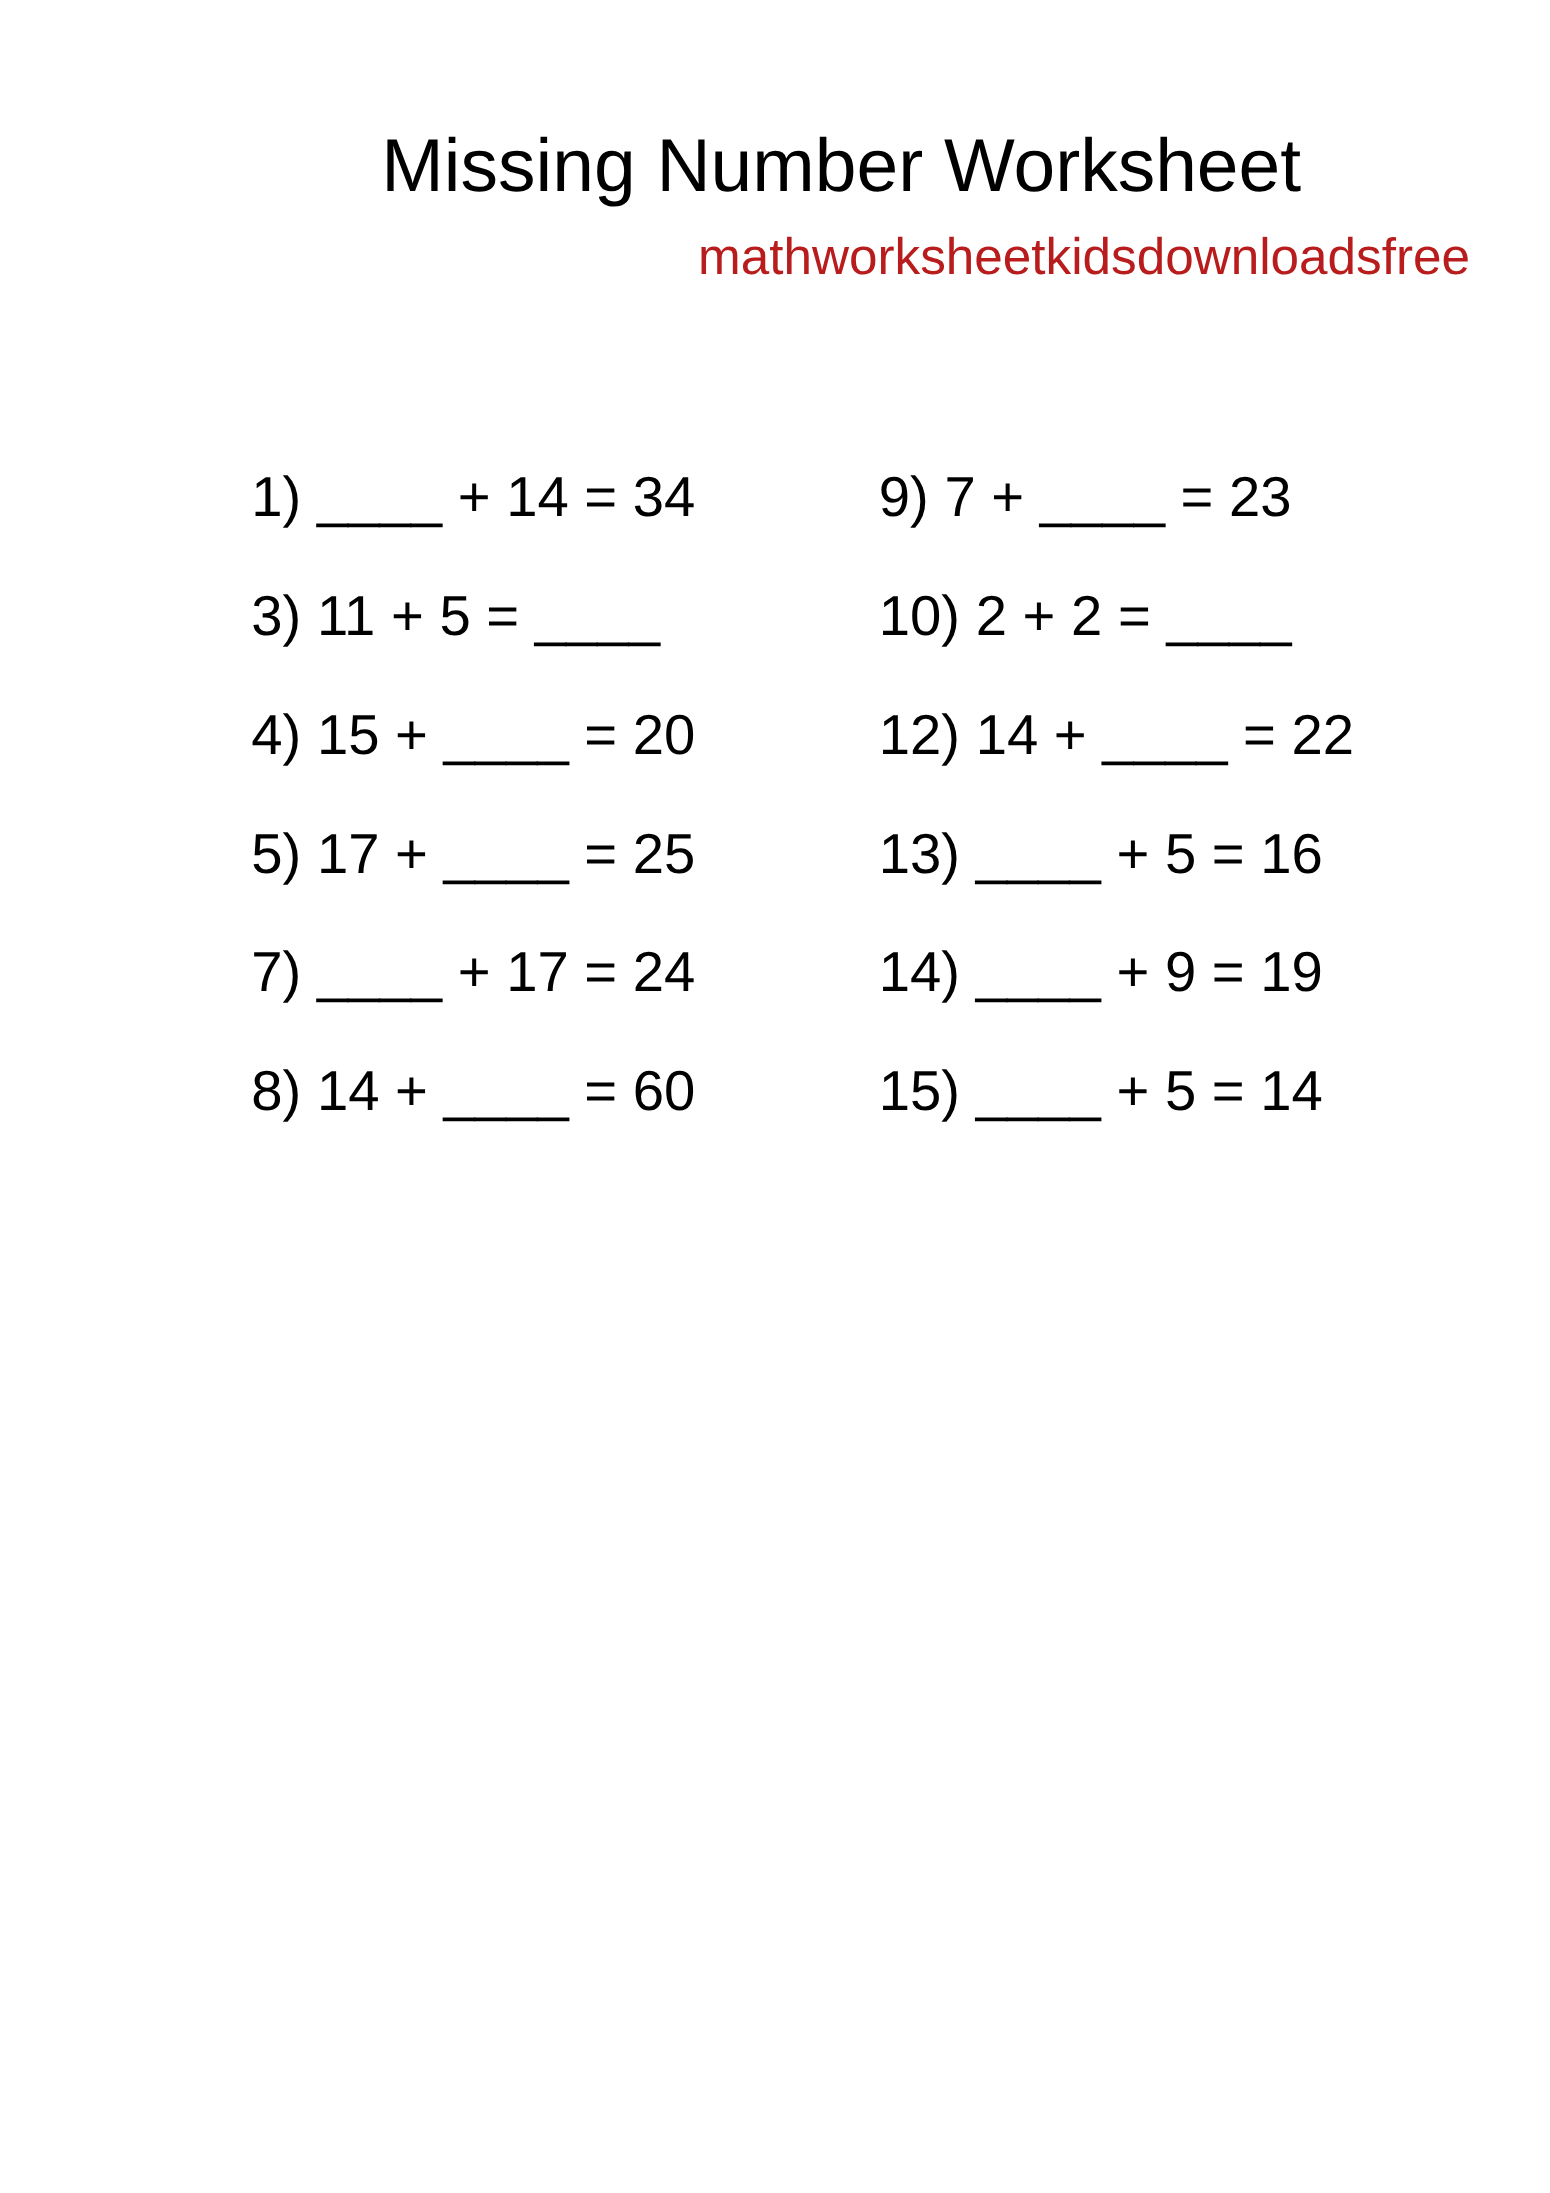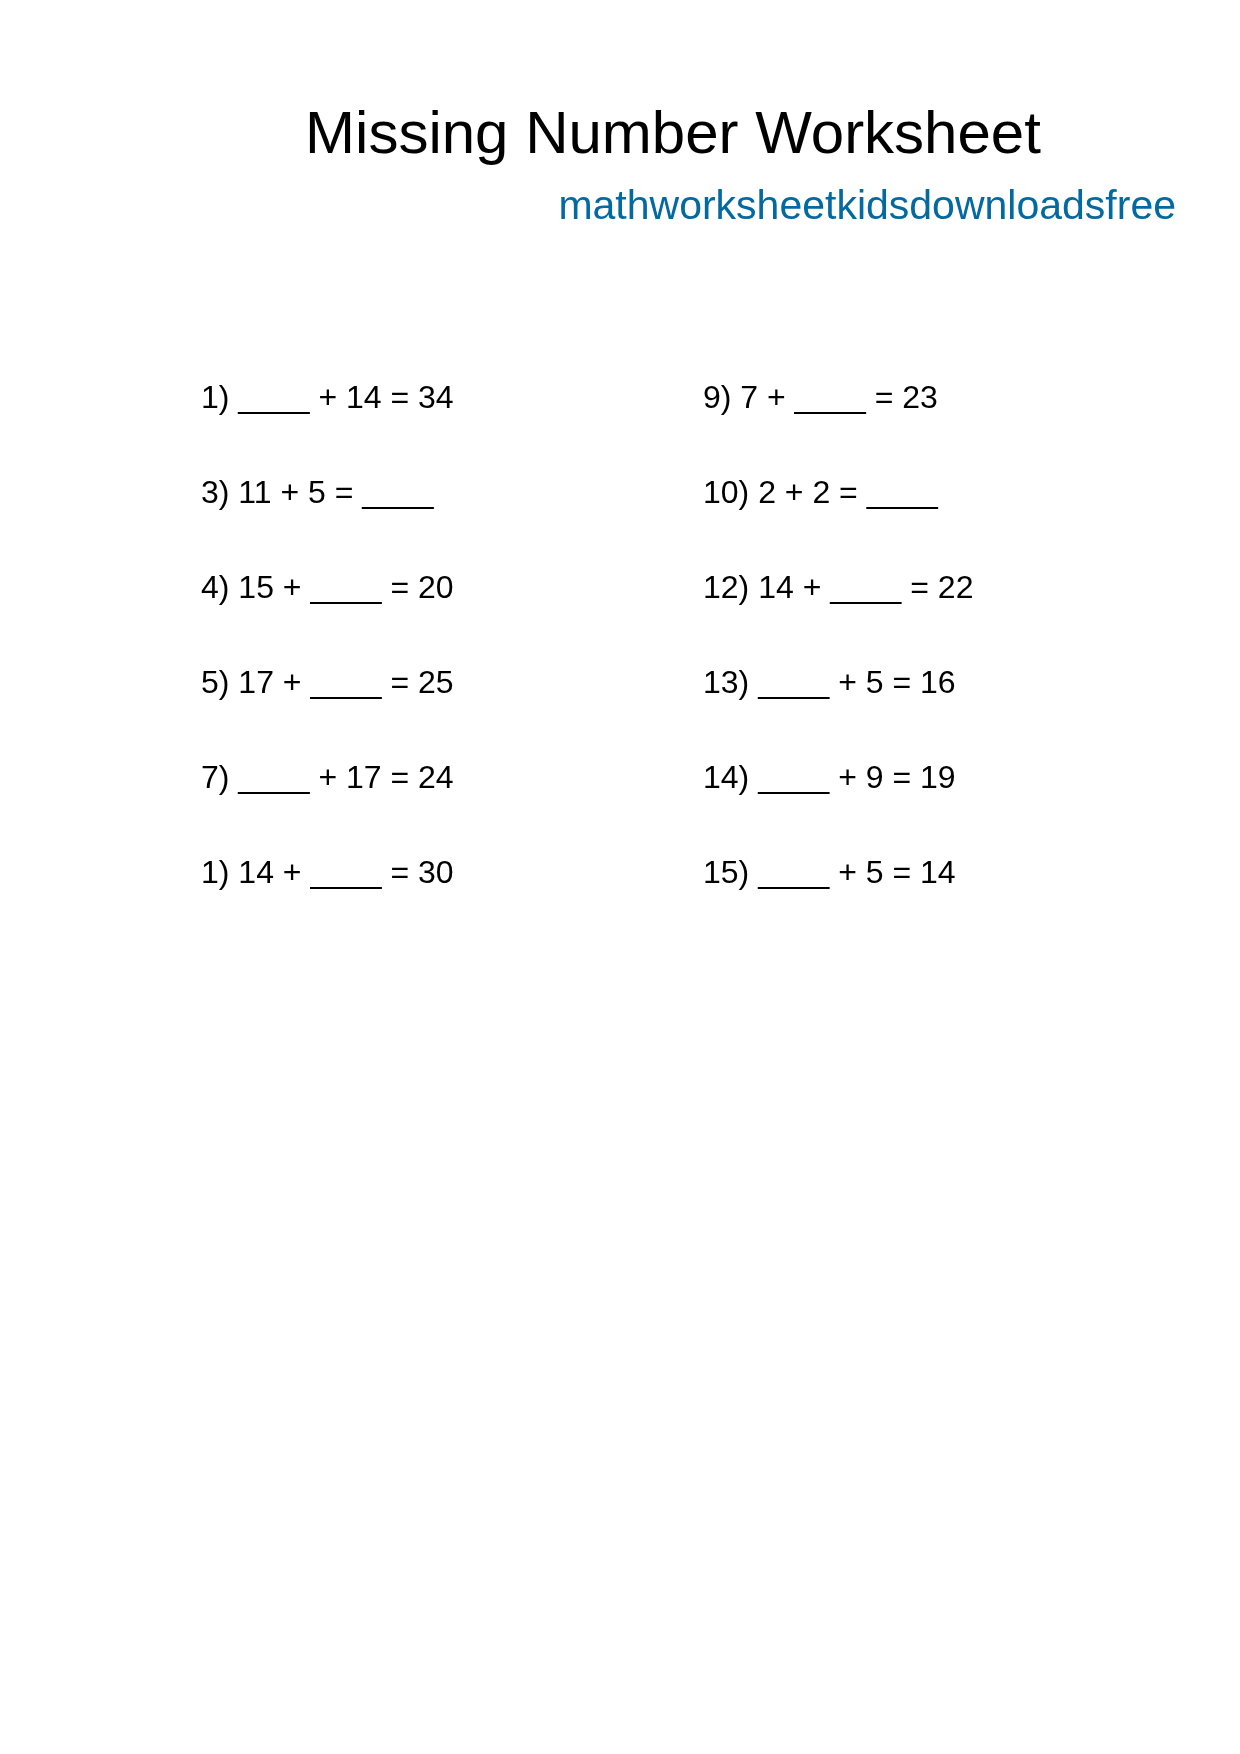--- a/index.html
+++ b/index.html
@@ -1,36 +1,36 @@
 <!DOCTYPE html>
 <html><head>
 <meta charset="utf-8">
 <style>
   html, body { margin:0; padding:0; background:#ffffff; }
   body { width:1240px; height:1754px; position:relative; overflow:hidden; font-family:"Liberation Sans", sans-serif; color:#000; }
   .title { position:absolute; left:0; width:1346px; text-align:center; top:98px; font-size:60px; line-height:70px; white-space:nowrap; }
-  .subtitle { position:absolute; right:64px; top:180px; font-size:41px; line-height:50px; color:#0369a1; white-space:nowrap; }
+  .subtitle { position:absolute; right:64px; top:180px; font-size:41px; line-height:50px; color:#b91c1c; white-space:nowrap; }
   .col { position:absolute; top:350px; }
   .col.left { left:201px; }
   .col.right { left:703px; }
-  .problem { font-size:32px; line-height:95px; height:95px; white-space:pre; }
+  .problem { font-size:45px; line-height:95px; height:95px; white-space:pre; }
 </style>
 </head>
 <body>
 
 <div class="title">Missing Number Worksheet</div>
 <div class="subtitle">mathworksheetkidsdownloadsfree</div>
 
 <div class="col left">
   <div class="problem">1) ____ + 14 = 34</div>
   <div class="problem">3) 11 + 5 = ____</div>
   <div class="problem">4) 15 + ____ = 20</div>
   <div class="problem">5) 17 + ____ = 25</div>
   <div class="problem">7) ____ + 17 = 24</div>
-  <div class="problem">1) 14 + ____ = 30</div>
+  <div class="problem">8) 14 + ____ = 60</div>
 </div>
 
 <div class="col right">
   <div class="problem">9) 7 + ____ = 23</div>
   <div class="problem">10) 2 + 2 = ____</div>
   <div class="problem">12) 14 + ____ = 22</div>
   <div class="problem">13) ____ + 5 = 16</div>
   <div class="problem">14) ____ + 9 = 19</div>
   <div class="problem">15) ____ + 5 = 14</div>
 </div>

